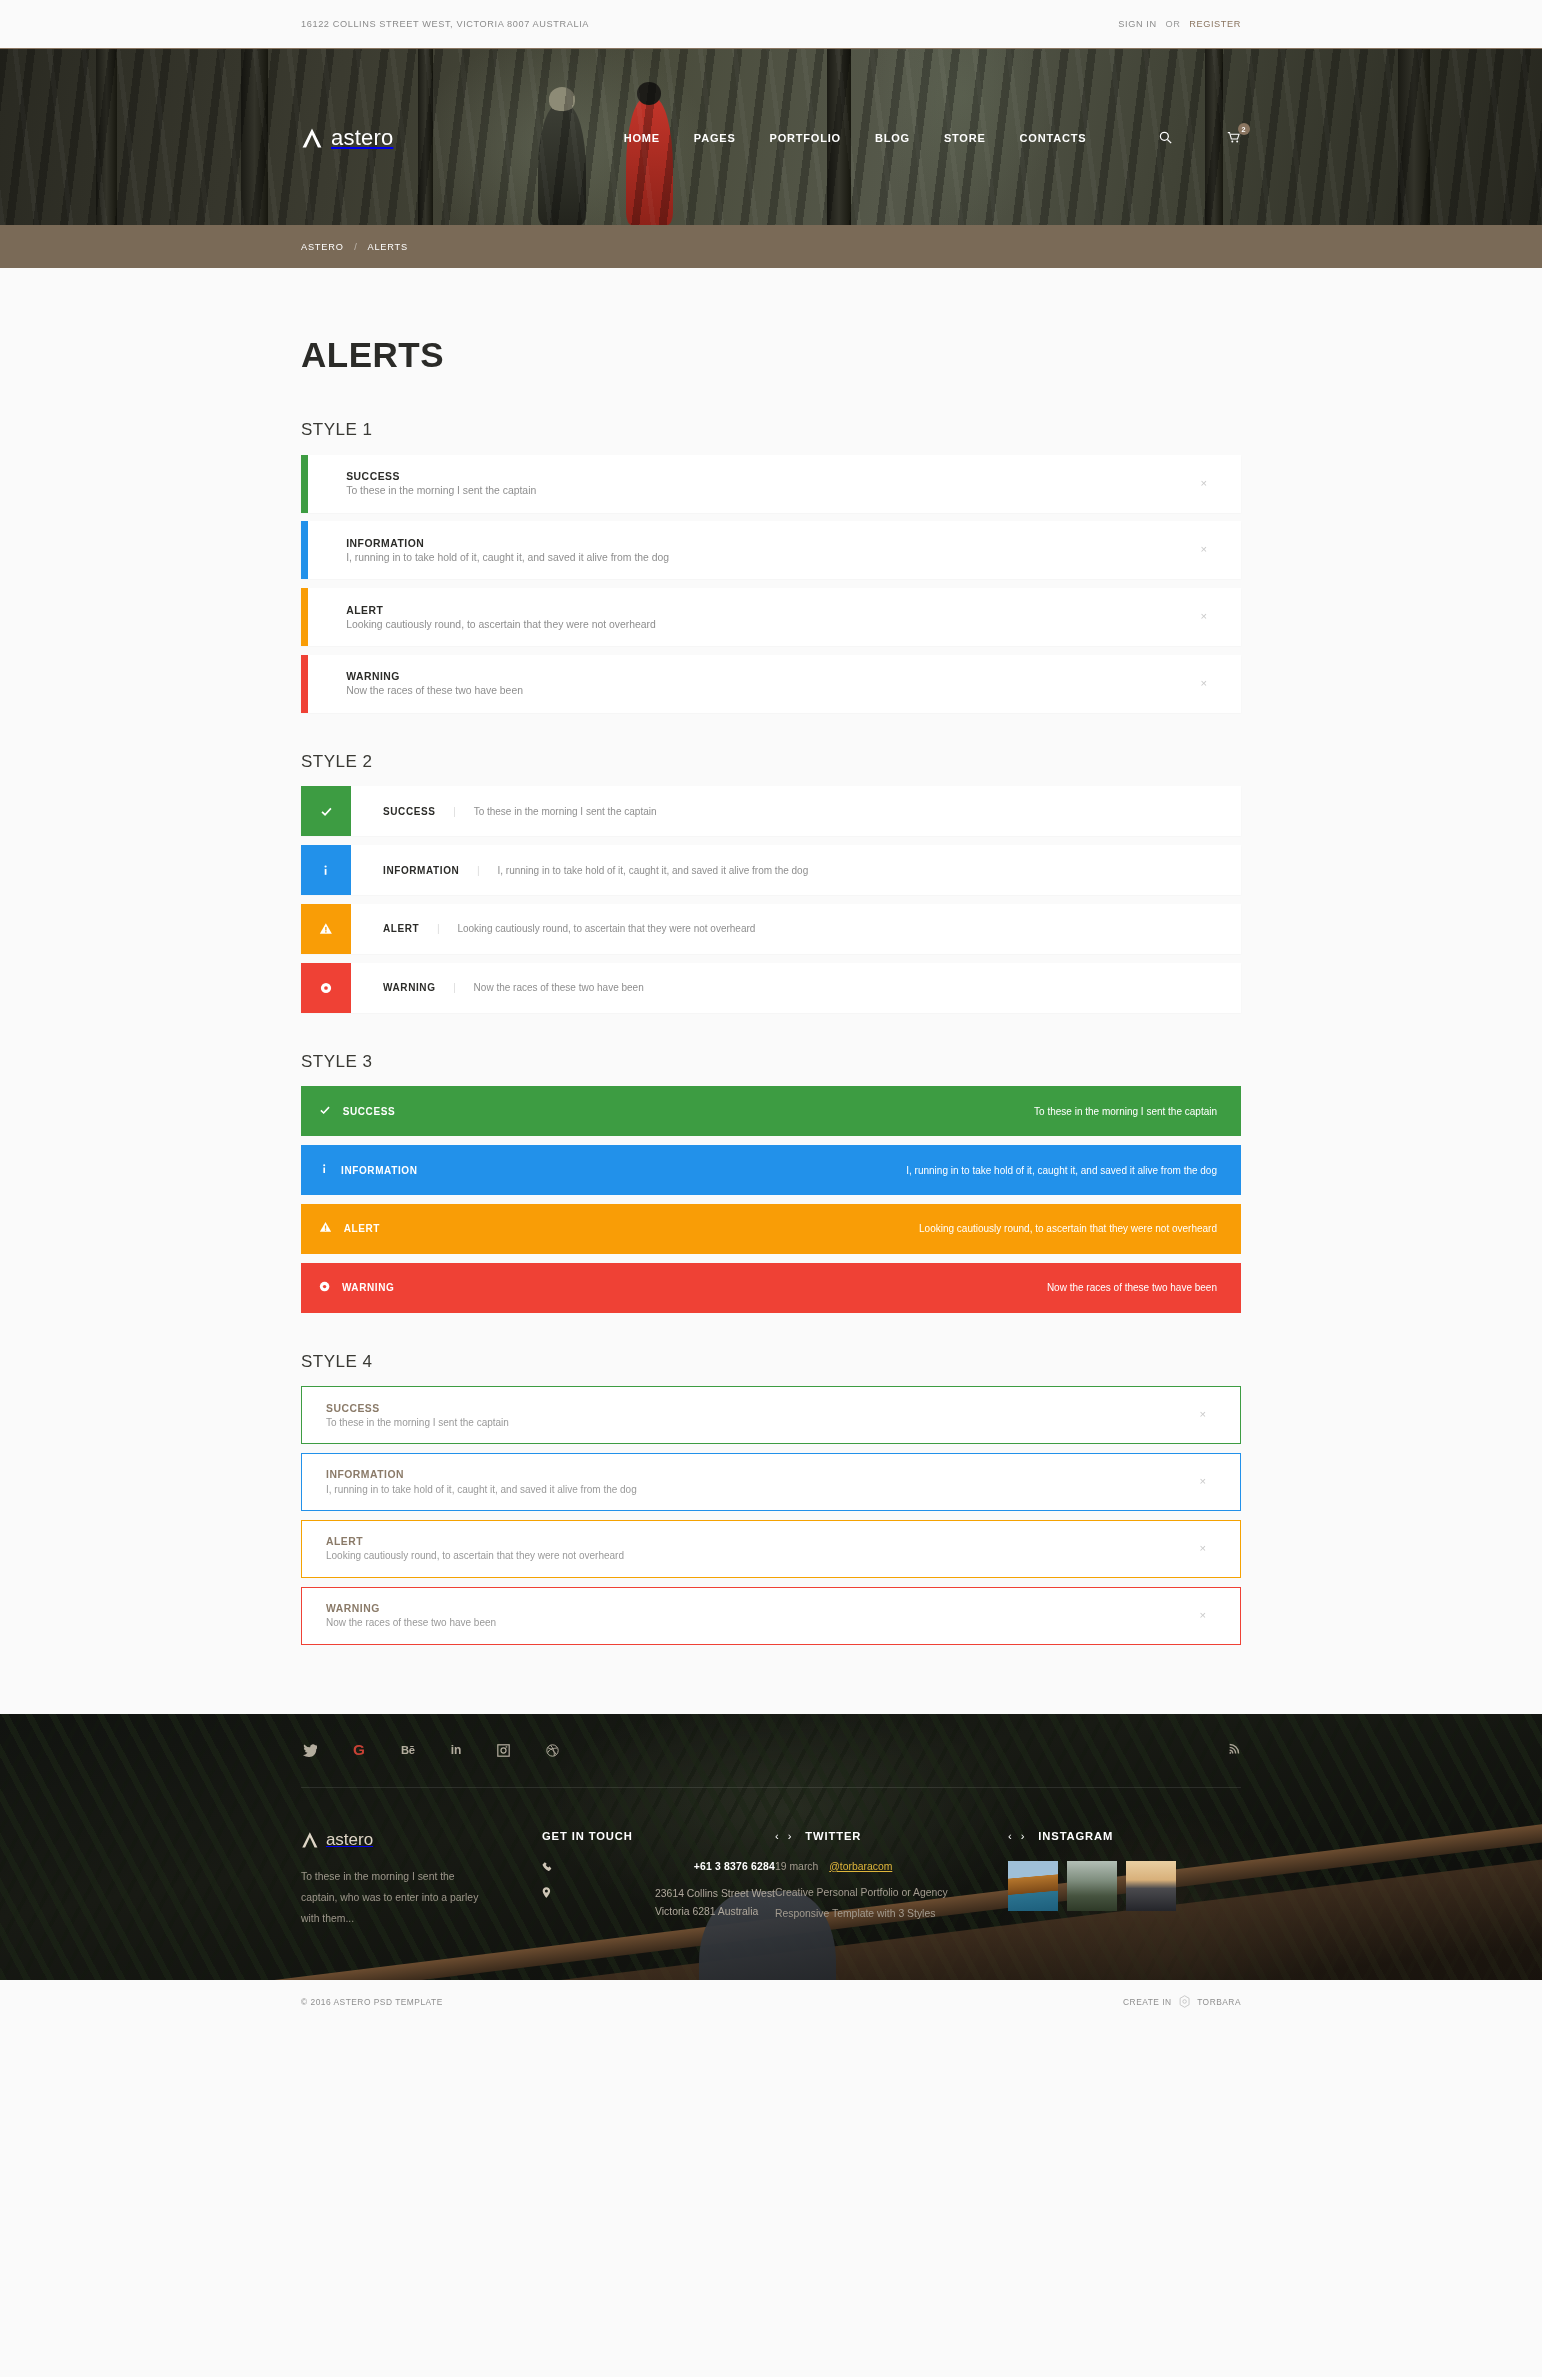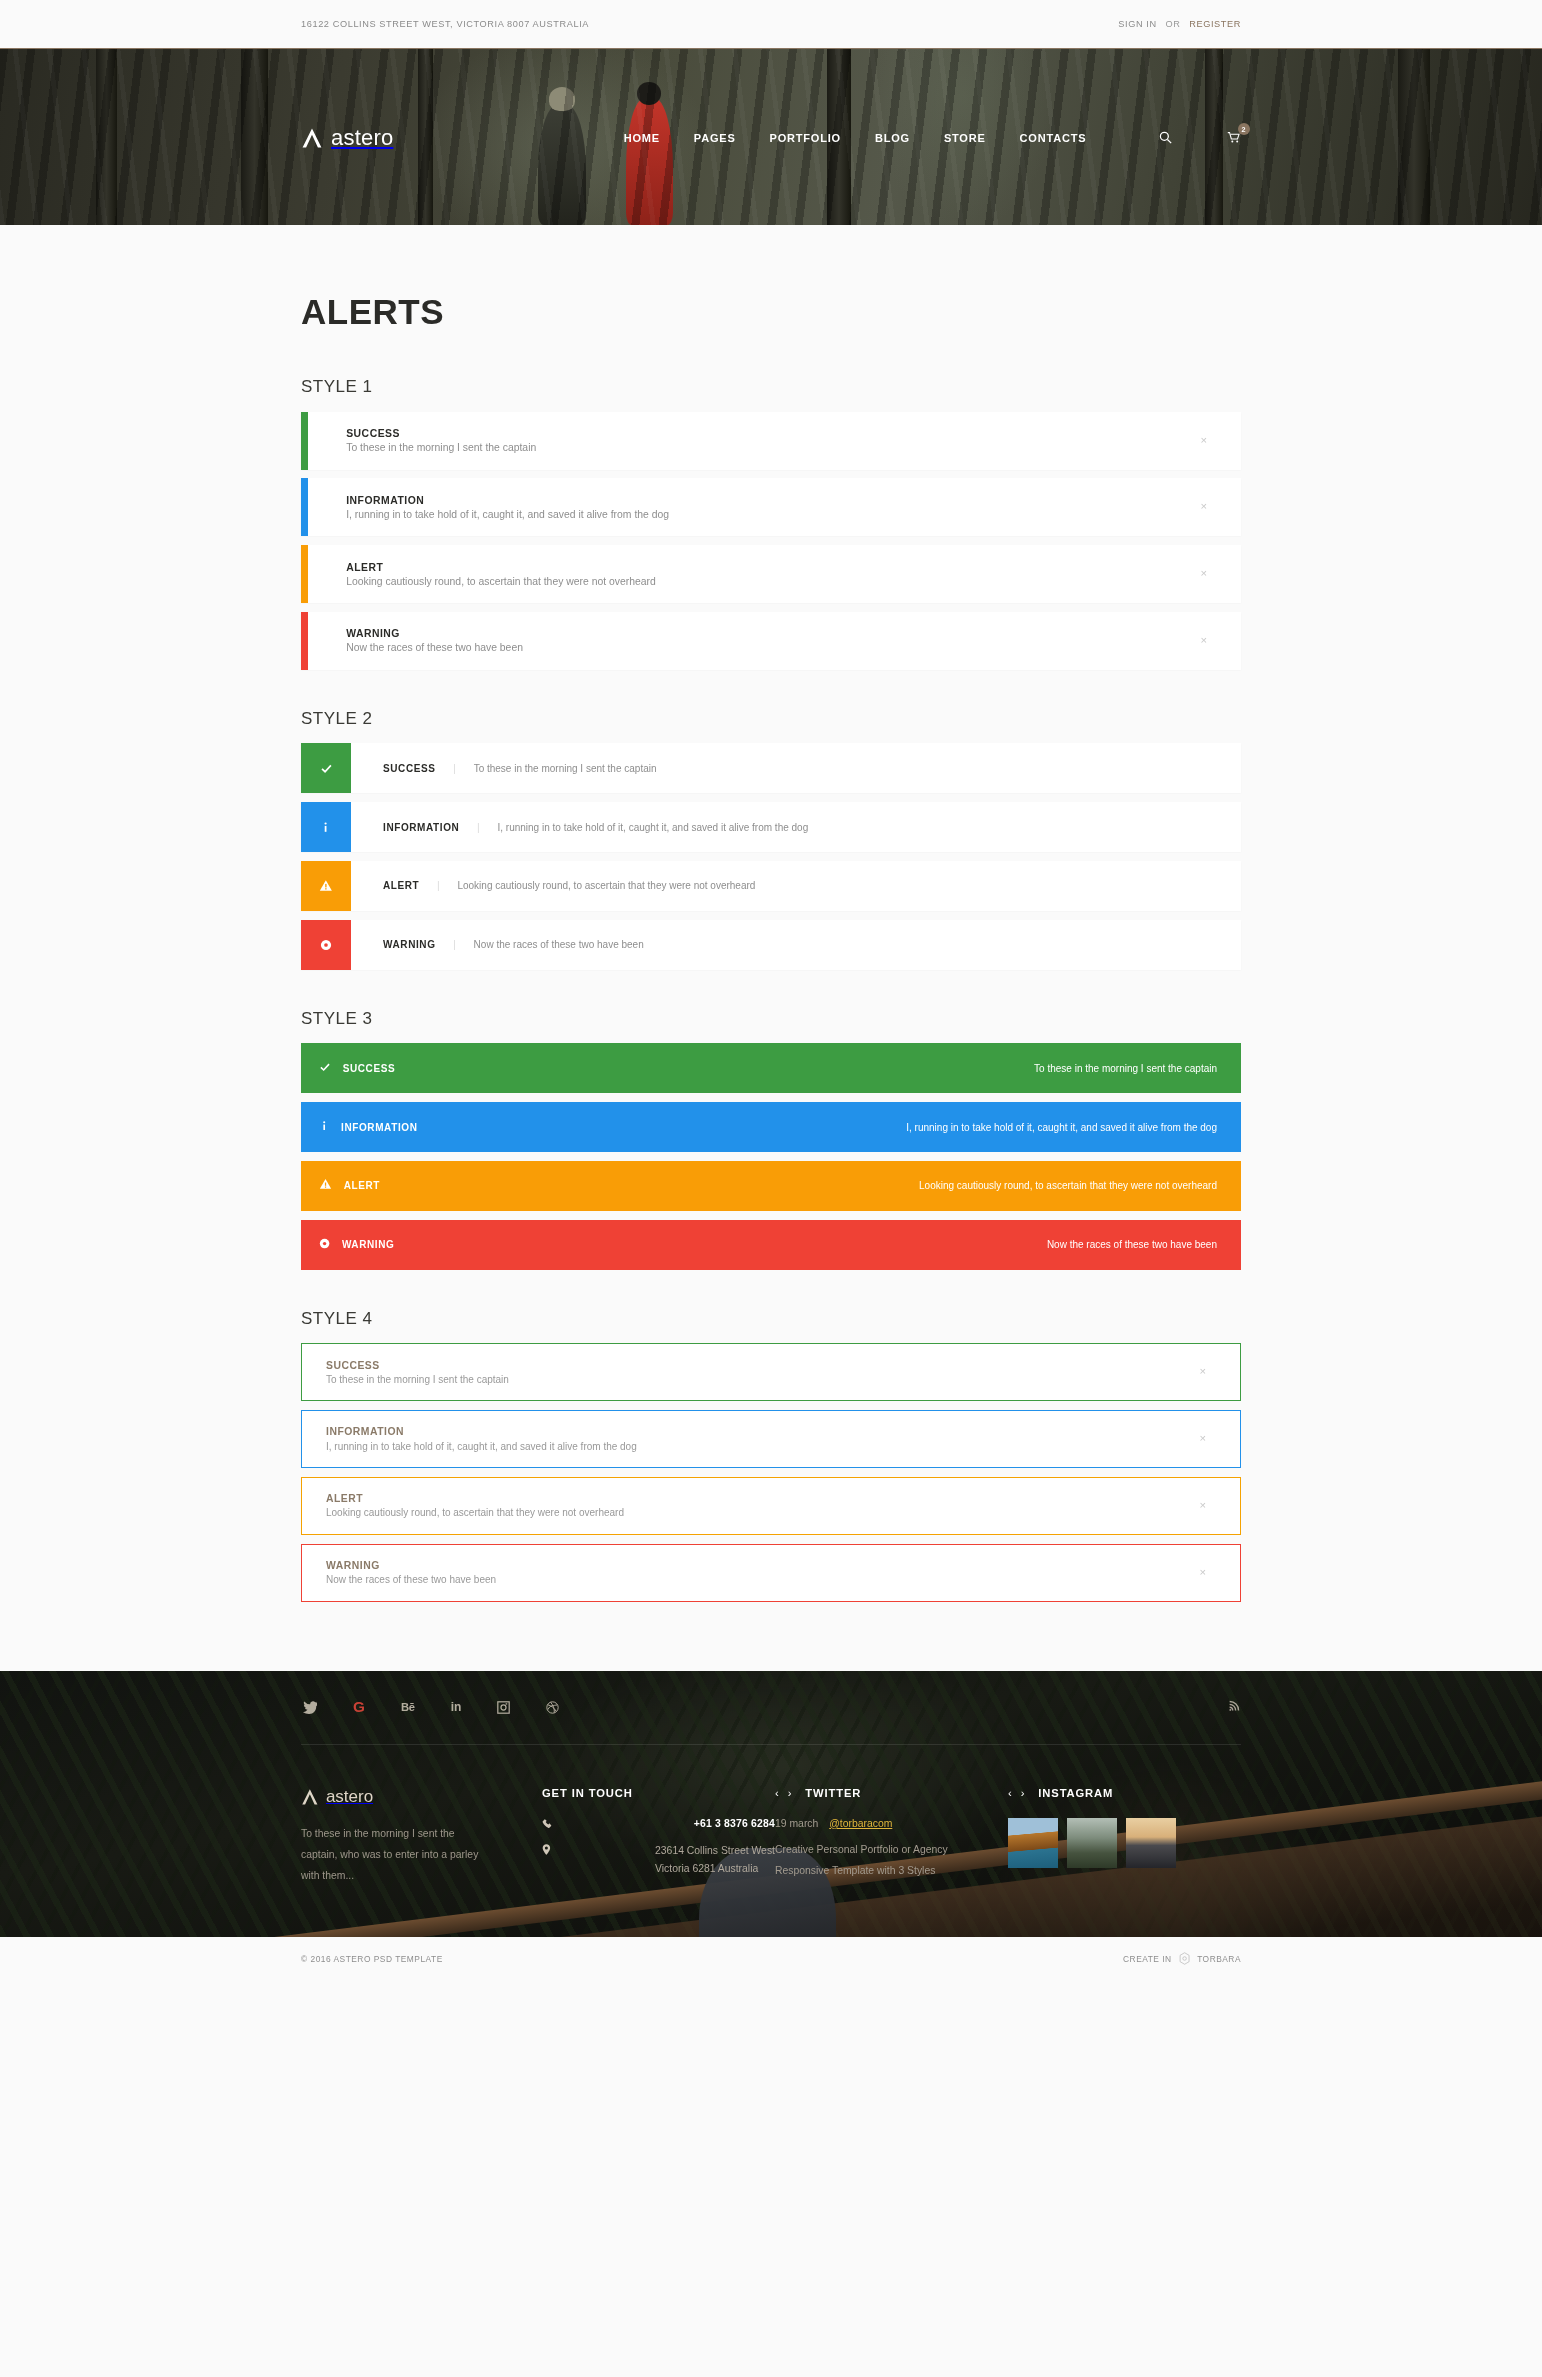--- a/index.html
+++ b/index.html
@@ -287,20 +287,29 @@
               <circle cx="7" cy="13.4" r="1.3" fill="#fff" stroke="none"></circle>
               <circle cx="13.4" cy="13.4" r="1.3" fill="#fff" stroke="none"></circle>
             </svg>
             <span class="cart-badge">2</span>
           </a>
         </div>
       </nav>
     </div>
   </div>
 
+  <div class="crumbbar">
+    <div class="container">
+      <div class="crumb">
+        <a href="#">Astero</a>
+        <span class="sep">/</span>
+        <span class="cur">Alerts</span>
+      </div>
+    </div>
+  </div>
 
   <main>
     <div class="container">
       <h1 class="page-title">Alerts</h1>
 
       <section class="sec-block">
         <h2 class="sec-title">Style 1</h2>
 
         <div class="a1">
           <div class="a1-bar" style="background:#3d9c42"></div>

